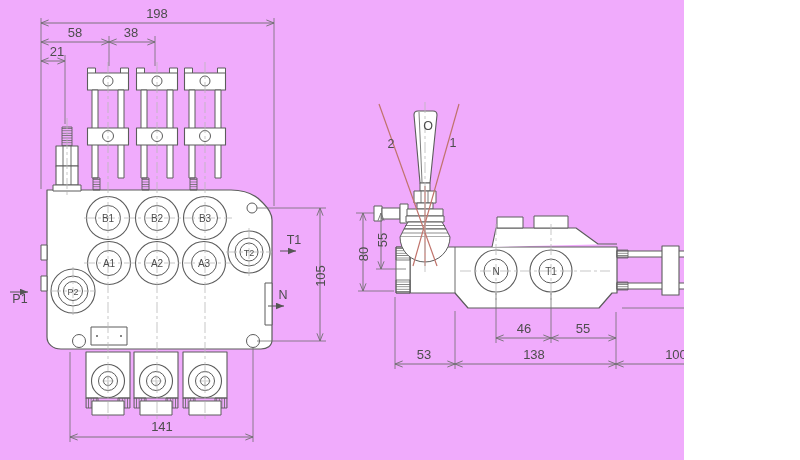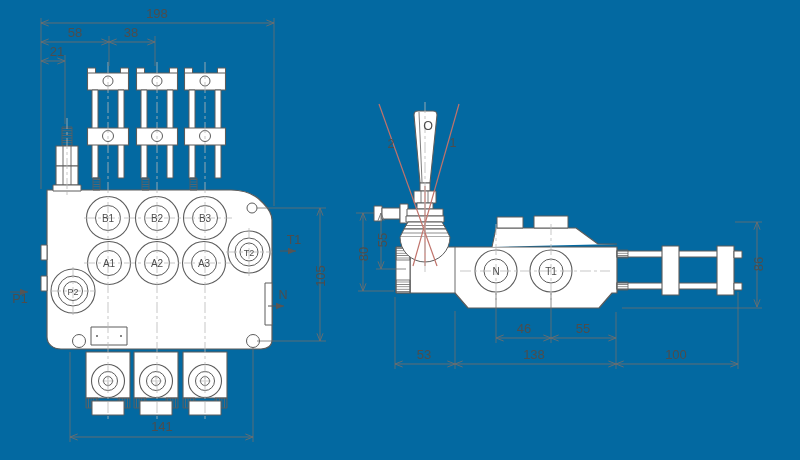--- a/index.html
+++ b/index.html
@@ -1,16 +1,16 @@
 <!DOCTYPE html>
 <html><head>
 <meta charset="utf-8">
 <style>
   html,body{margin:0;padding:0;background:#fff;}
-  #stage{position:relative;width:800px;height:460px;background:#0369a1;overflow:hidden;
+  #stage{position:relative;width:684px;height:460px;background:#f0abfc;overflow:hidden;
          font-family:"Liberation Sans", sans-serif;}
   svg{display:block;}
   text{fill:#4d4d4d;font-family:"Liberation Sans", sans-serif;}
   .dimtxt{font-size:13px;}
   .porttxt{font-size:10px;}
   .smallporttxt{font-size:9px;}
   .lbl{font-size:12.5px;}
 </style>
 </head>
 <body>

